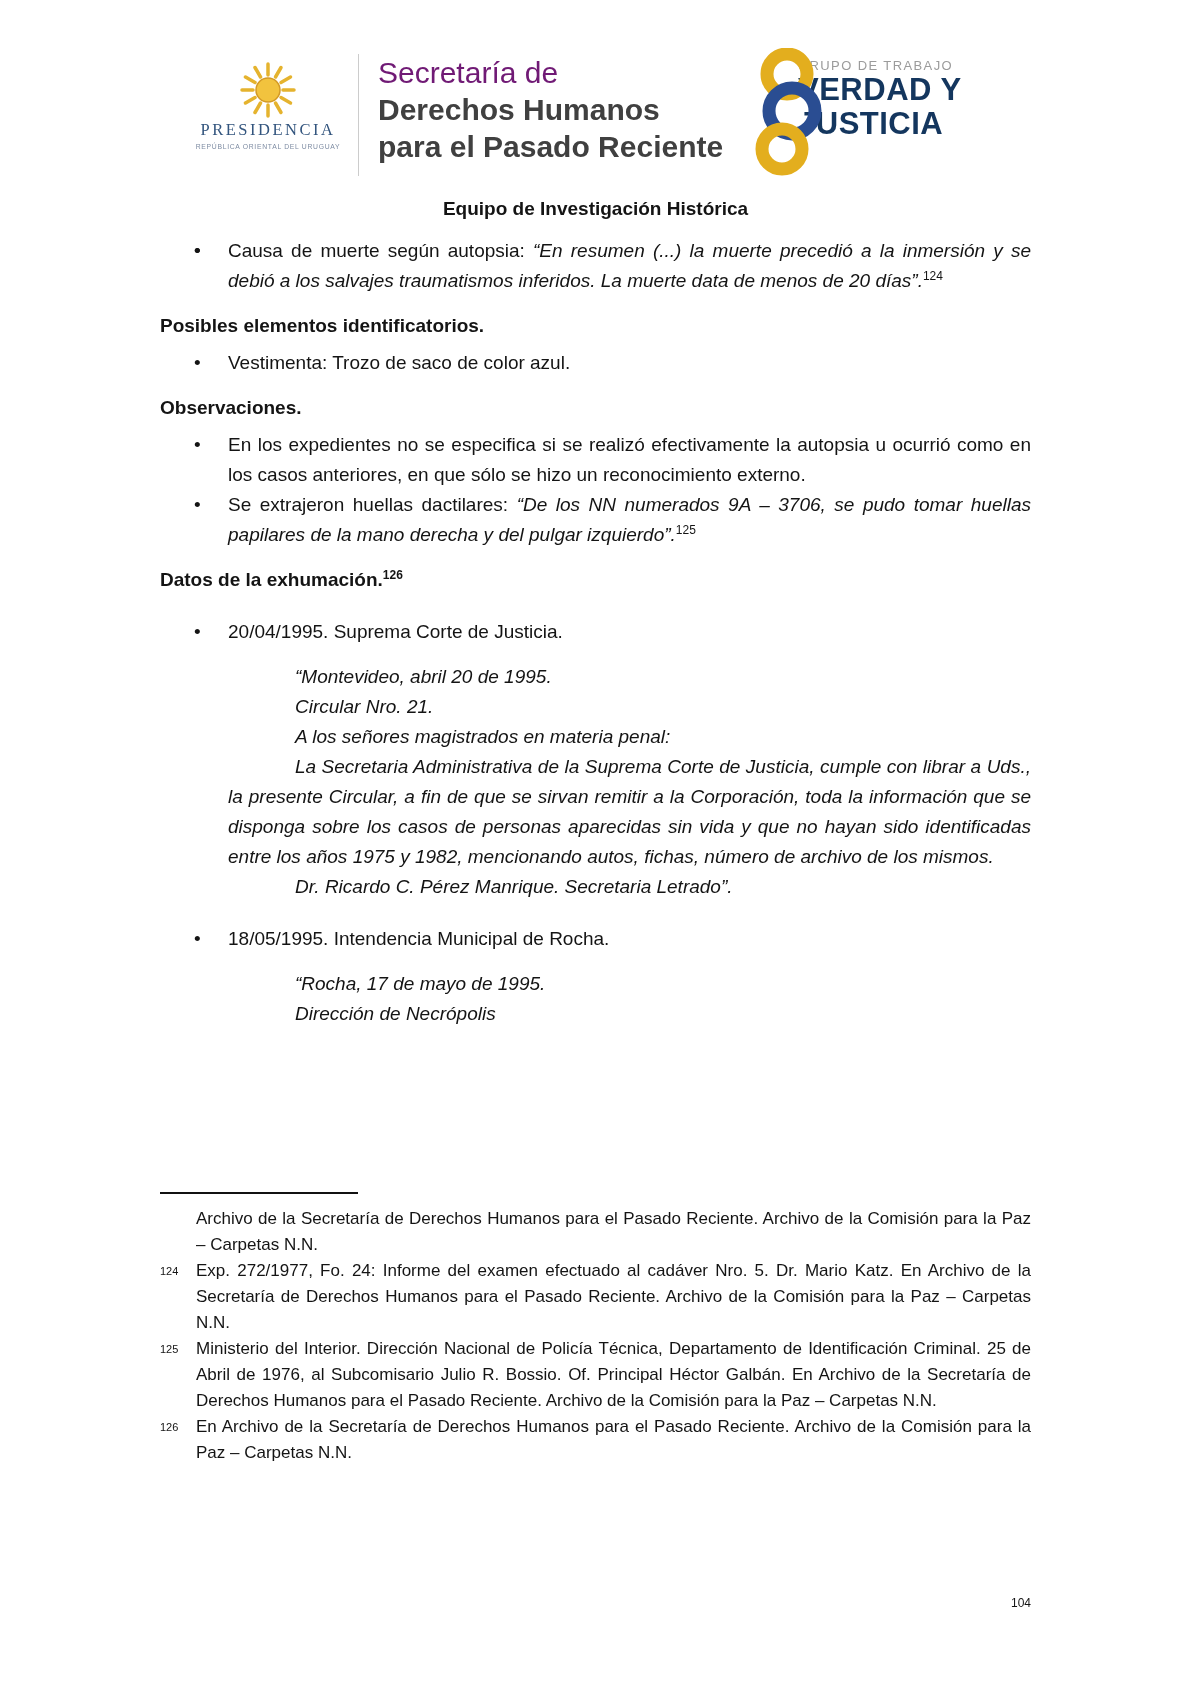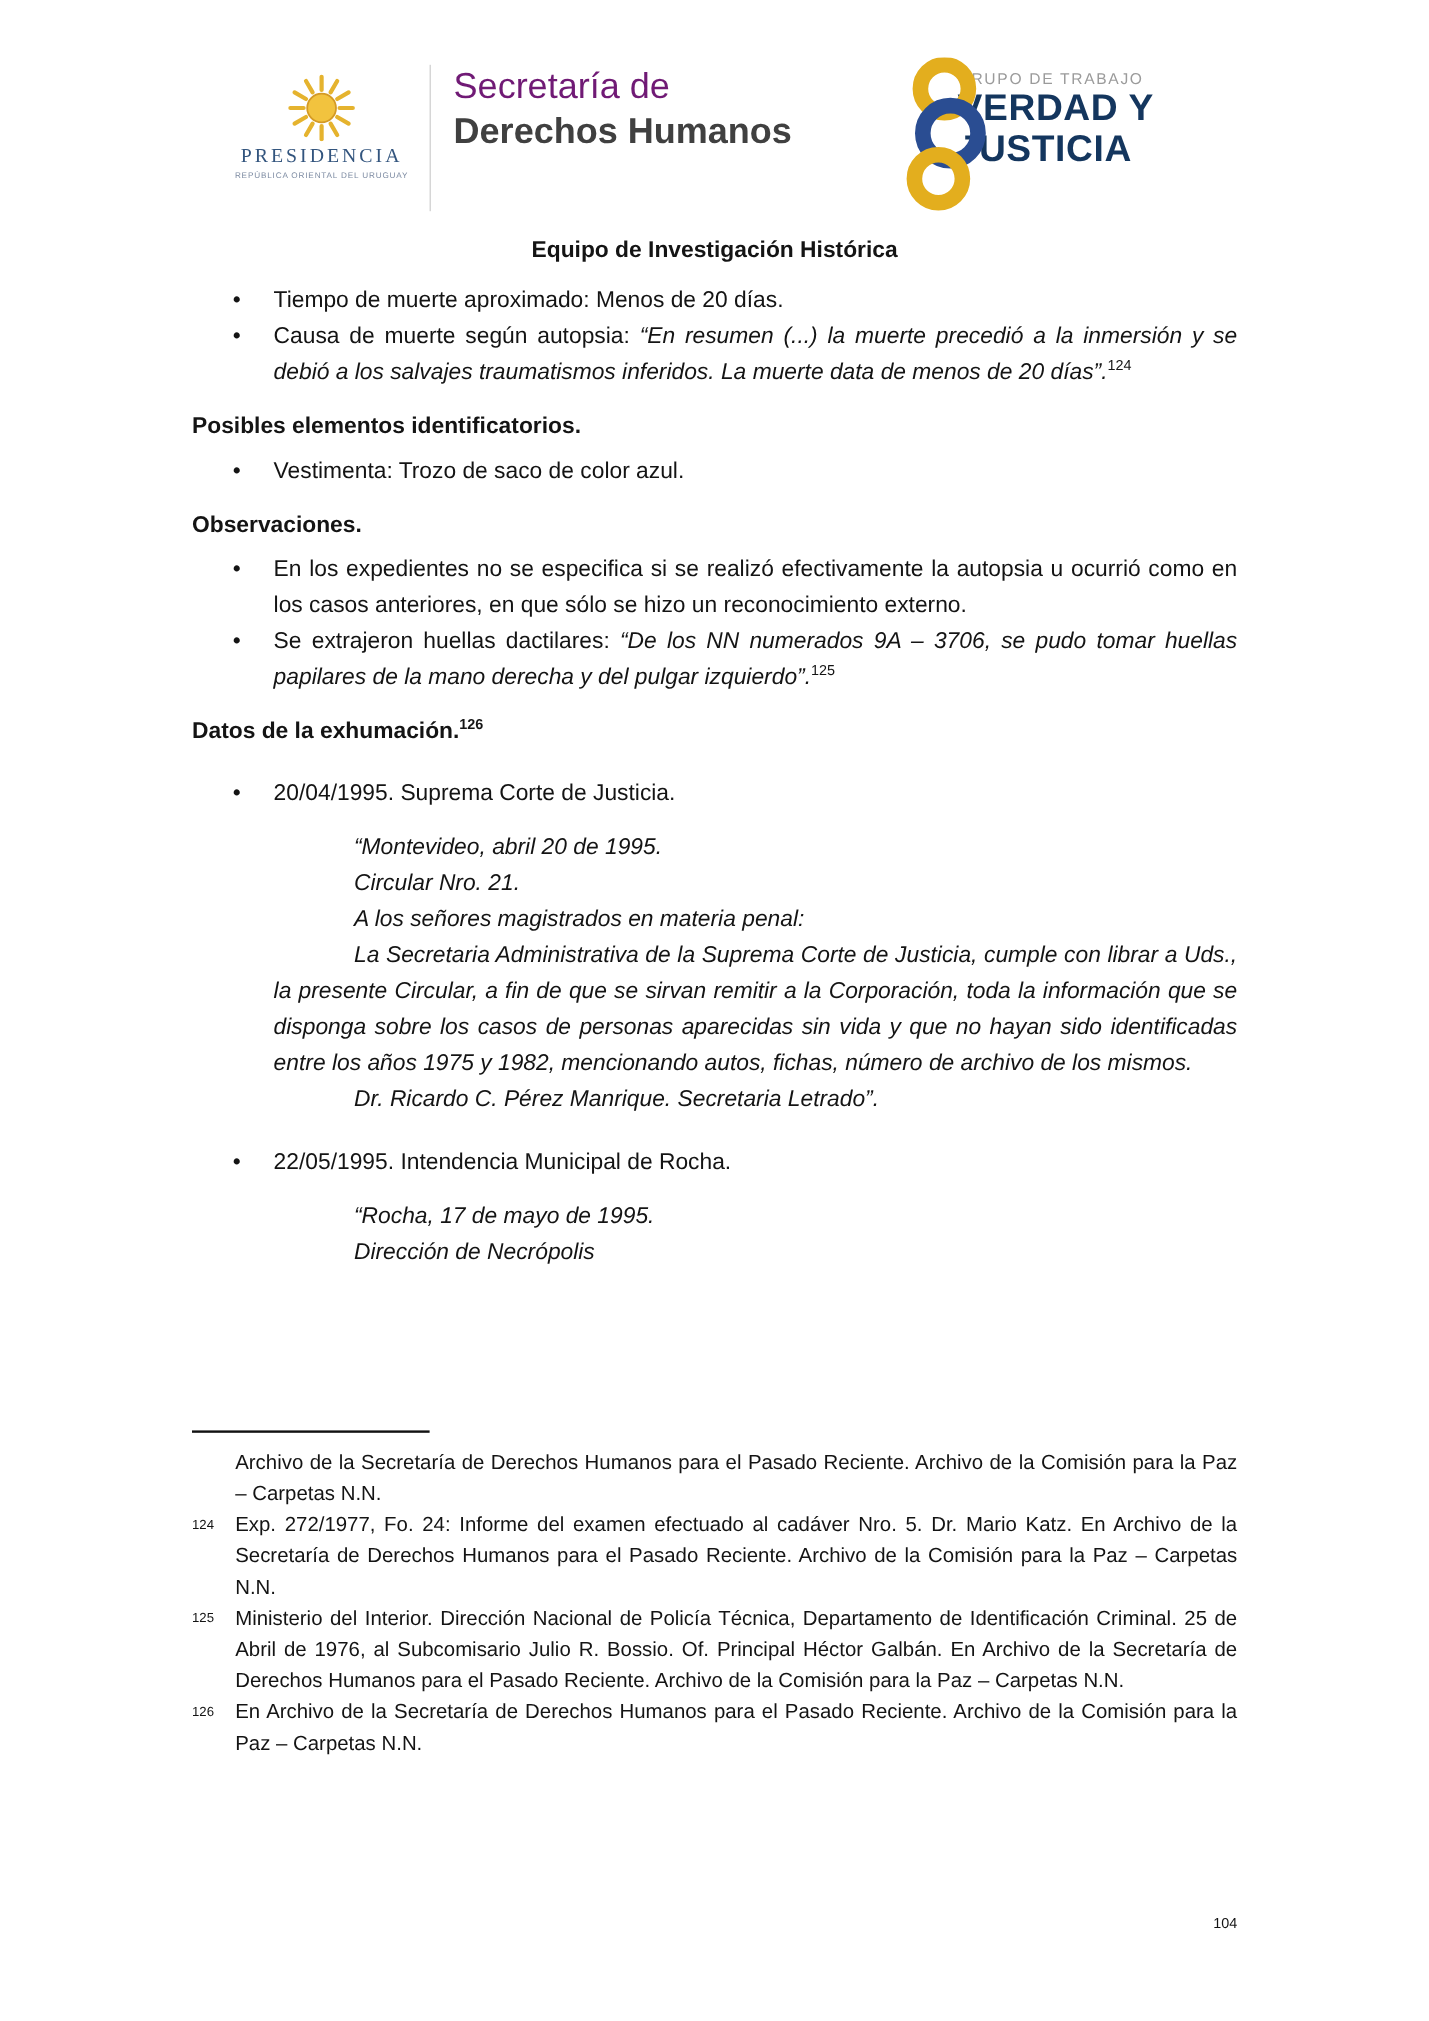--- a/index.html
+++ b/index.html
@@ -74,20 +74,21 @@
       </div>
       <div class="pres-name">PRESIDENCIA</div>
       <div class="pres-sub">REPÚBLICA ORIENTAL DEL URUGUAY</div>
     </div>
 
     <div class="hdr-divider"></div>
 
     <div class="secretaria">
       <div class="sec-1">Secretaría de</div>
       <div class="sec-2">Derechos Humanos</div>
+      <div class="sec-3">para el Pasado Reciente</div>
     </div>
 
     <div class="grupo">
       <div class="rings-wrap">
         <svg width="76" height="132" viewBox="0 0 76 132">
           <circle cx="37" cy="26" r="20" fill="none" stroke="#e3ae1e" stroke-width="13"></circle>
           <circle cx="42" cy="63" r="23" fill="none" stroke="#2a4d92" stroke-width="13"></circle>
           <circle cx="32" cy="101" r="20" fill="none" stroke="#e3ae1e" stroke-width="13"></circle>
         </svg>
       </div>
@@ -99,21 +100,20 @@
     </div>
   </div>
 
   <div class="content">
 
     <div class="doc-title">Equipo de Investigación Histórica</div>
 
     <div class="bullets">
       <div class="bullet">
         <span class="dot">•</span>
-        <span>Tiempo de muerte aproximado: Menos de 20 días.</span>
       </div>
       <div class="bullet">
         <span class="dot">•</span>
         <span><span>Causa de muerte según autopsia: </span><span class="it">“En resumen (...) la muerte precedió a la inmersión y se debió a los salvajes traumatismos inferidos. La muerte data de menos de 20 días”.</span><sup>124</sup></span>
       </div>
     </div>
 
     <div class="h">Posibles elementos identificatorios.</div>
     <div class="bullet">
       <span class="dot">•</span>
@@ -140,21 +140,21 @@
     <div class="quote">
       <p>“Montevideo, abril 20 de 1995.</p>
       <p>Circular Nro. 21.</p>
       <p>A los señores magistrados en materia penal:</p>
       <p>La Secretaria Administrativa de la Suprema Corte de Justicia, cumple con librar a Uds., la presente Circular, a fin de que se sirvan remitir a la Corporación, toda la información que se disponga sobre los casos de personas aparecidas sin vida y que no hayan sido identificadas entre los años 1975 y 1982, mencionando autos, fichas, número de archivo de los mismos.</p>
       <p>Dr. Ricardo C. Pérez Manrique. Secretaria Letrado”.</p>
     </div>
 
     <div class="bullet mt20">
       <span class="dot">•</span>
-      <span>22/05/1995. Intendencia Municipal de Rocha.</span>
+      <span>18/05/1995. Intendencia Municipal de Rocha.</span>
     </div>
 
     <div class="quote">
       <p>“Rocha, 17 de mayo de 1995.</p>
       <p>Dirección de Necrópolis</p>
     </div>
 
   </div>
 
   <div class="footnotes">

